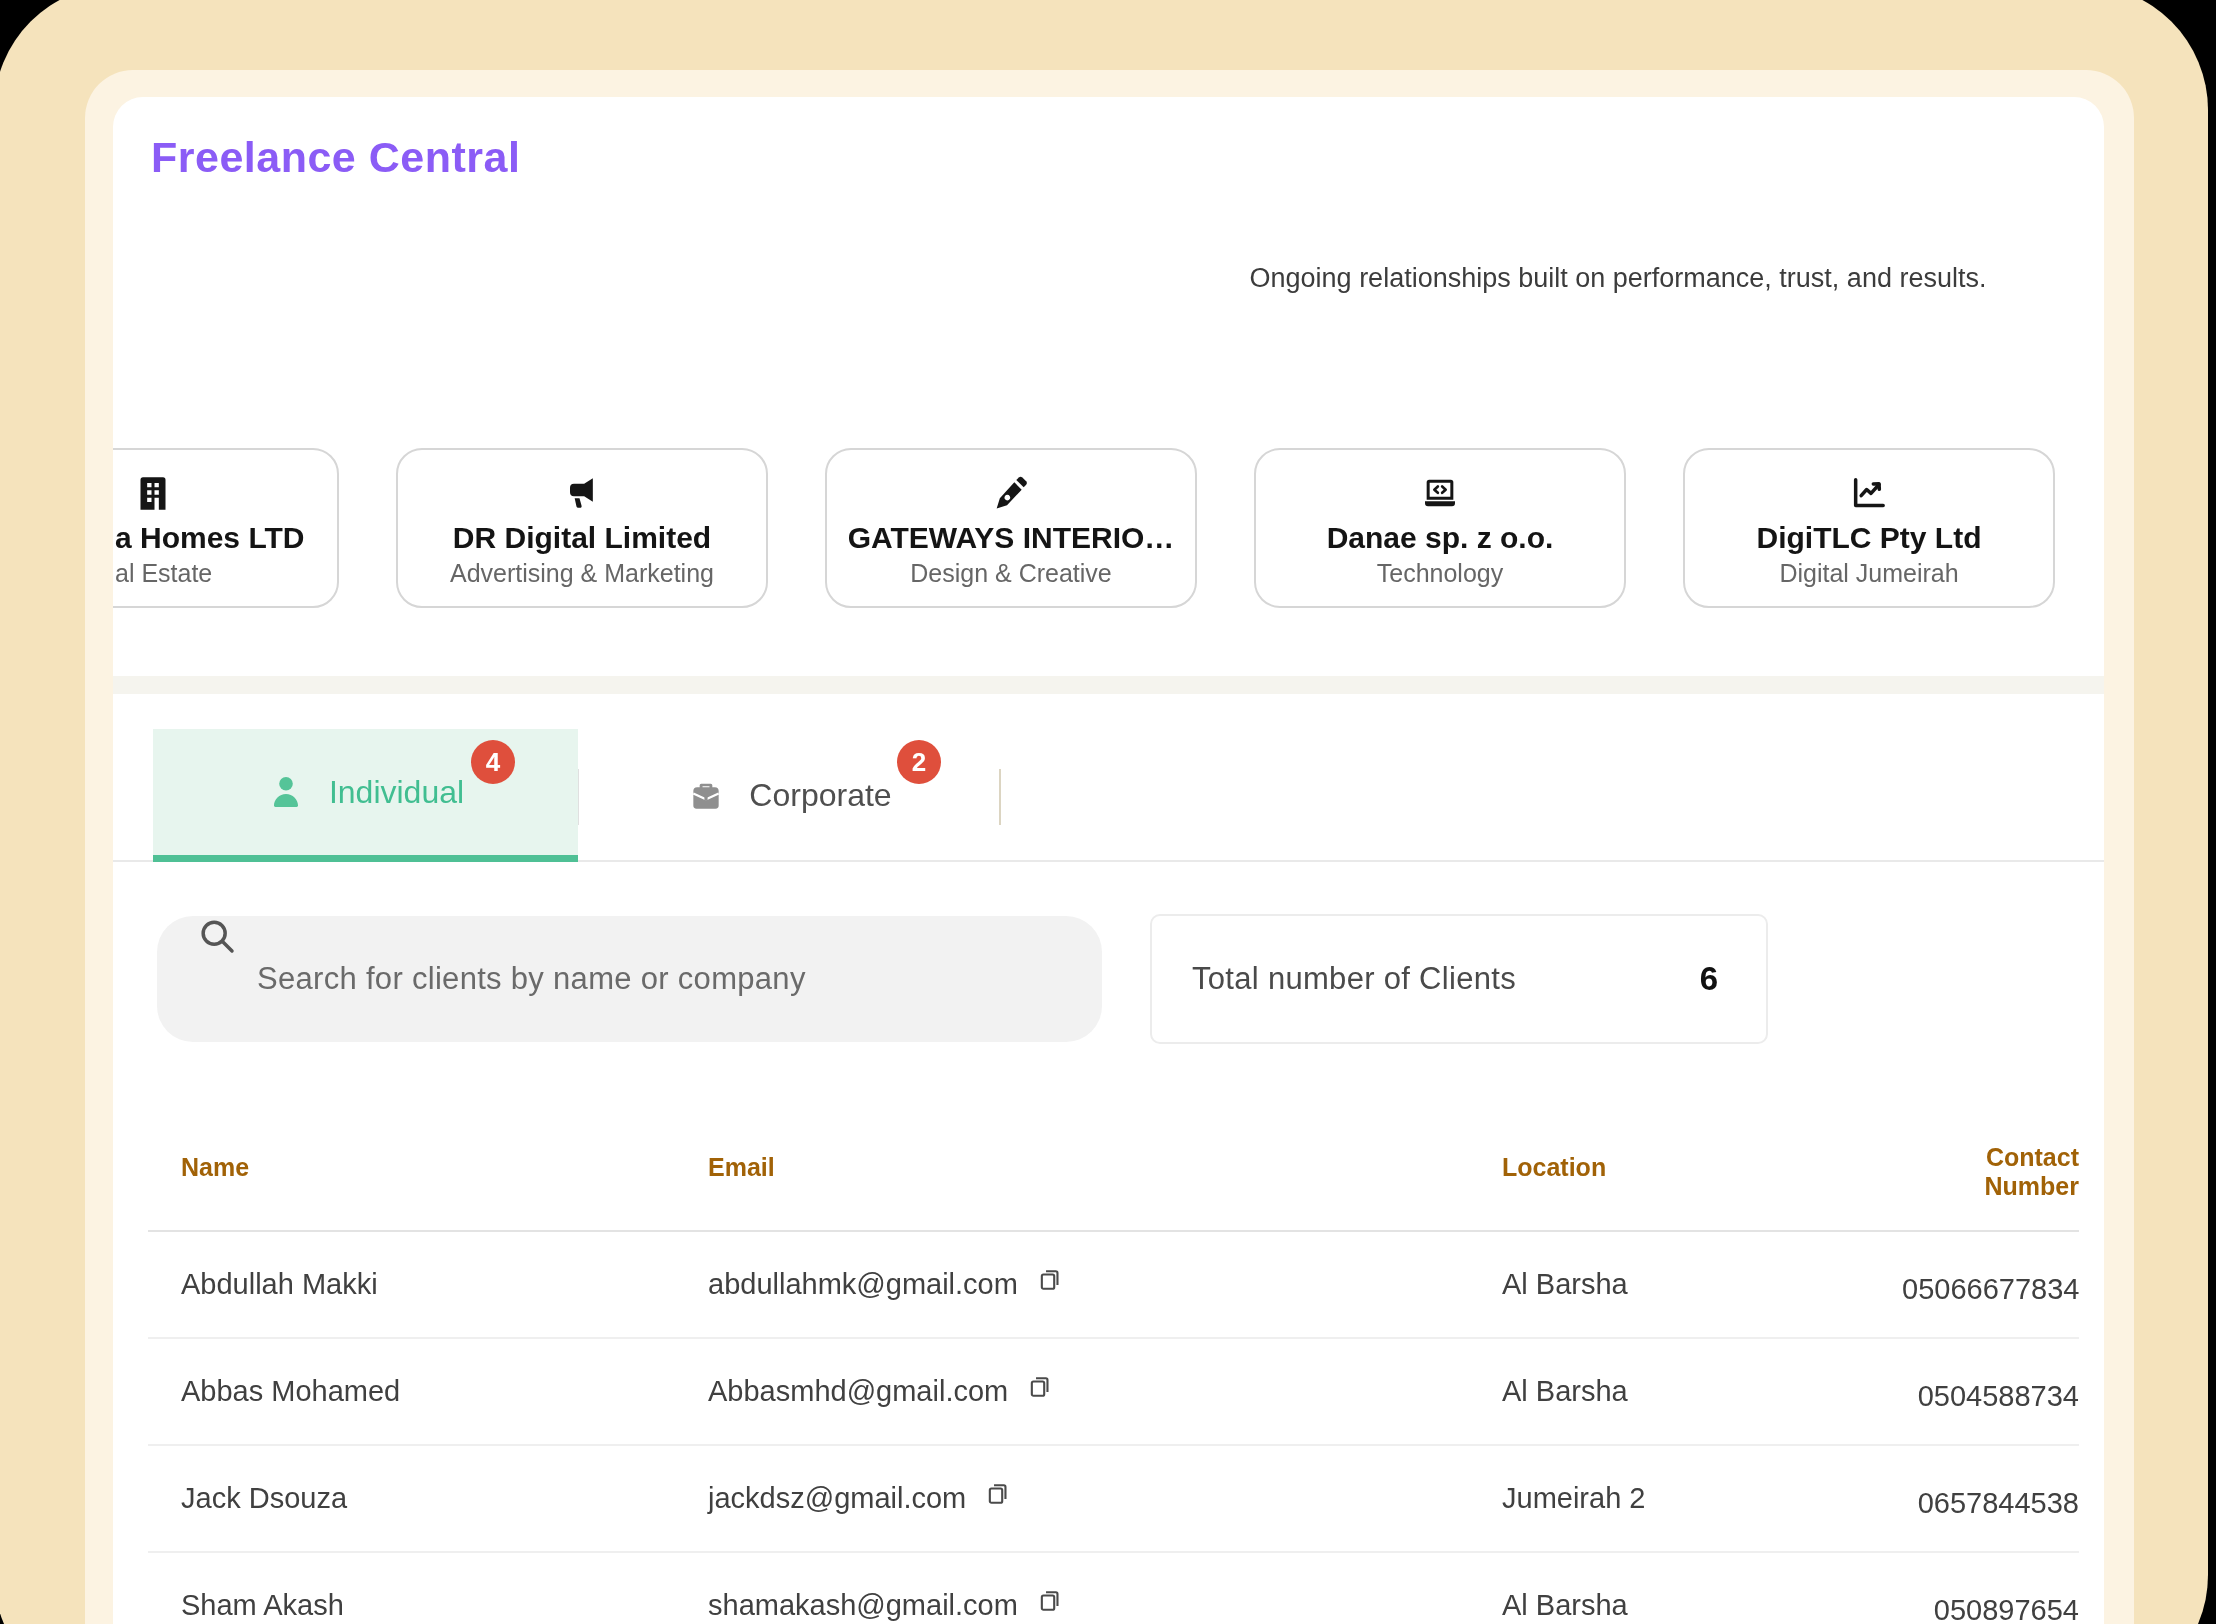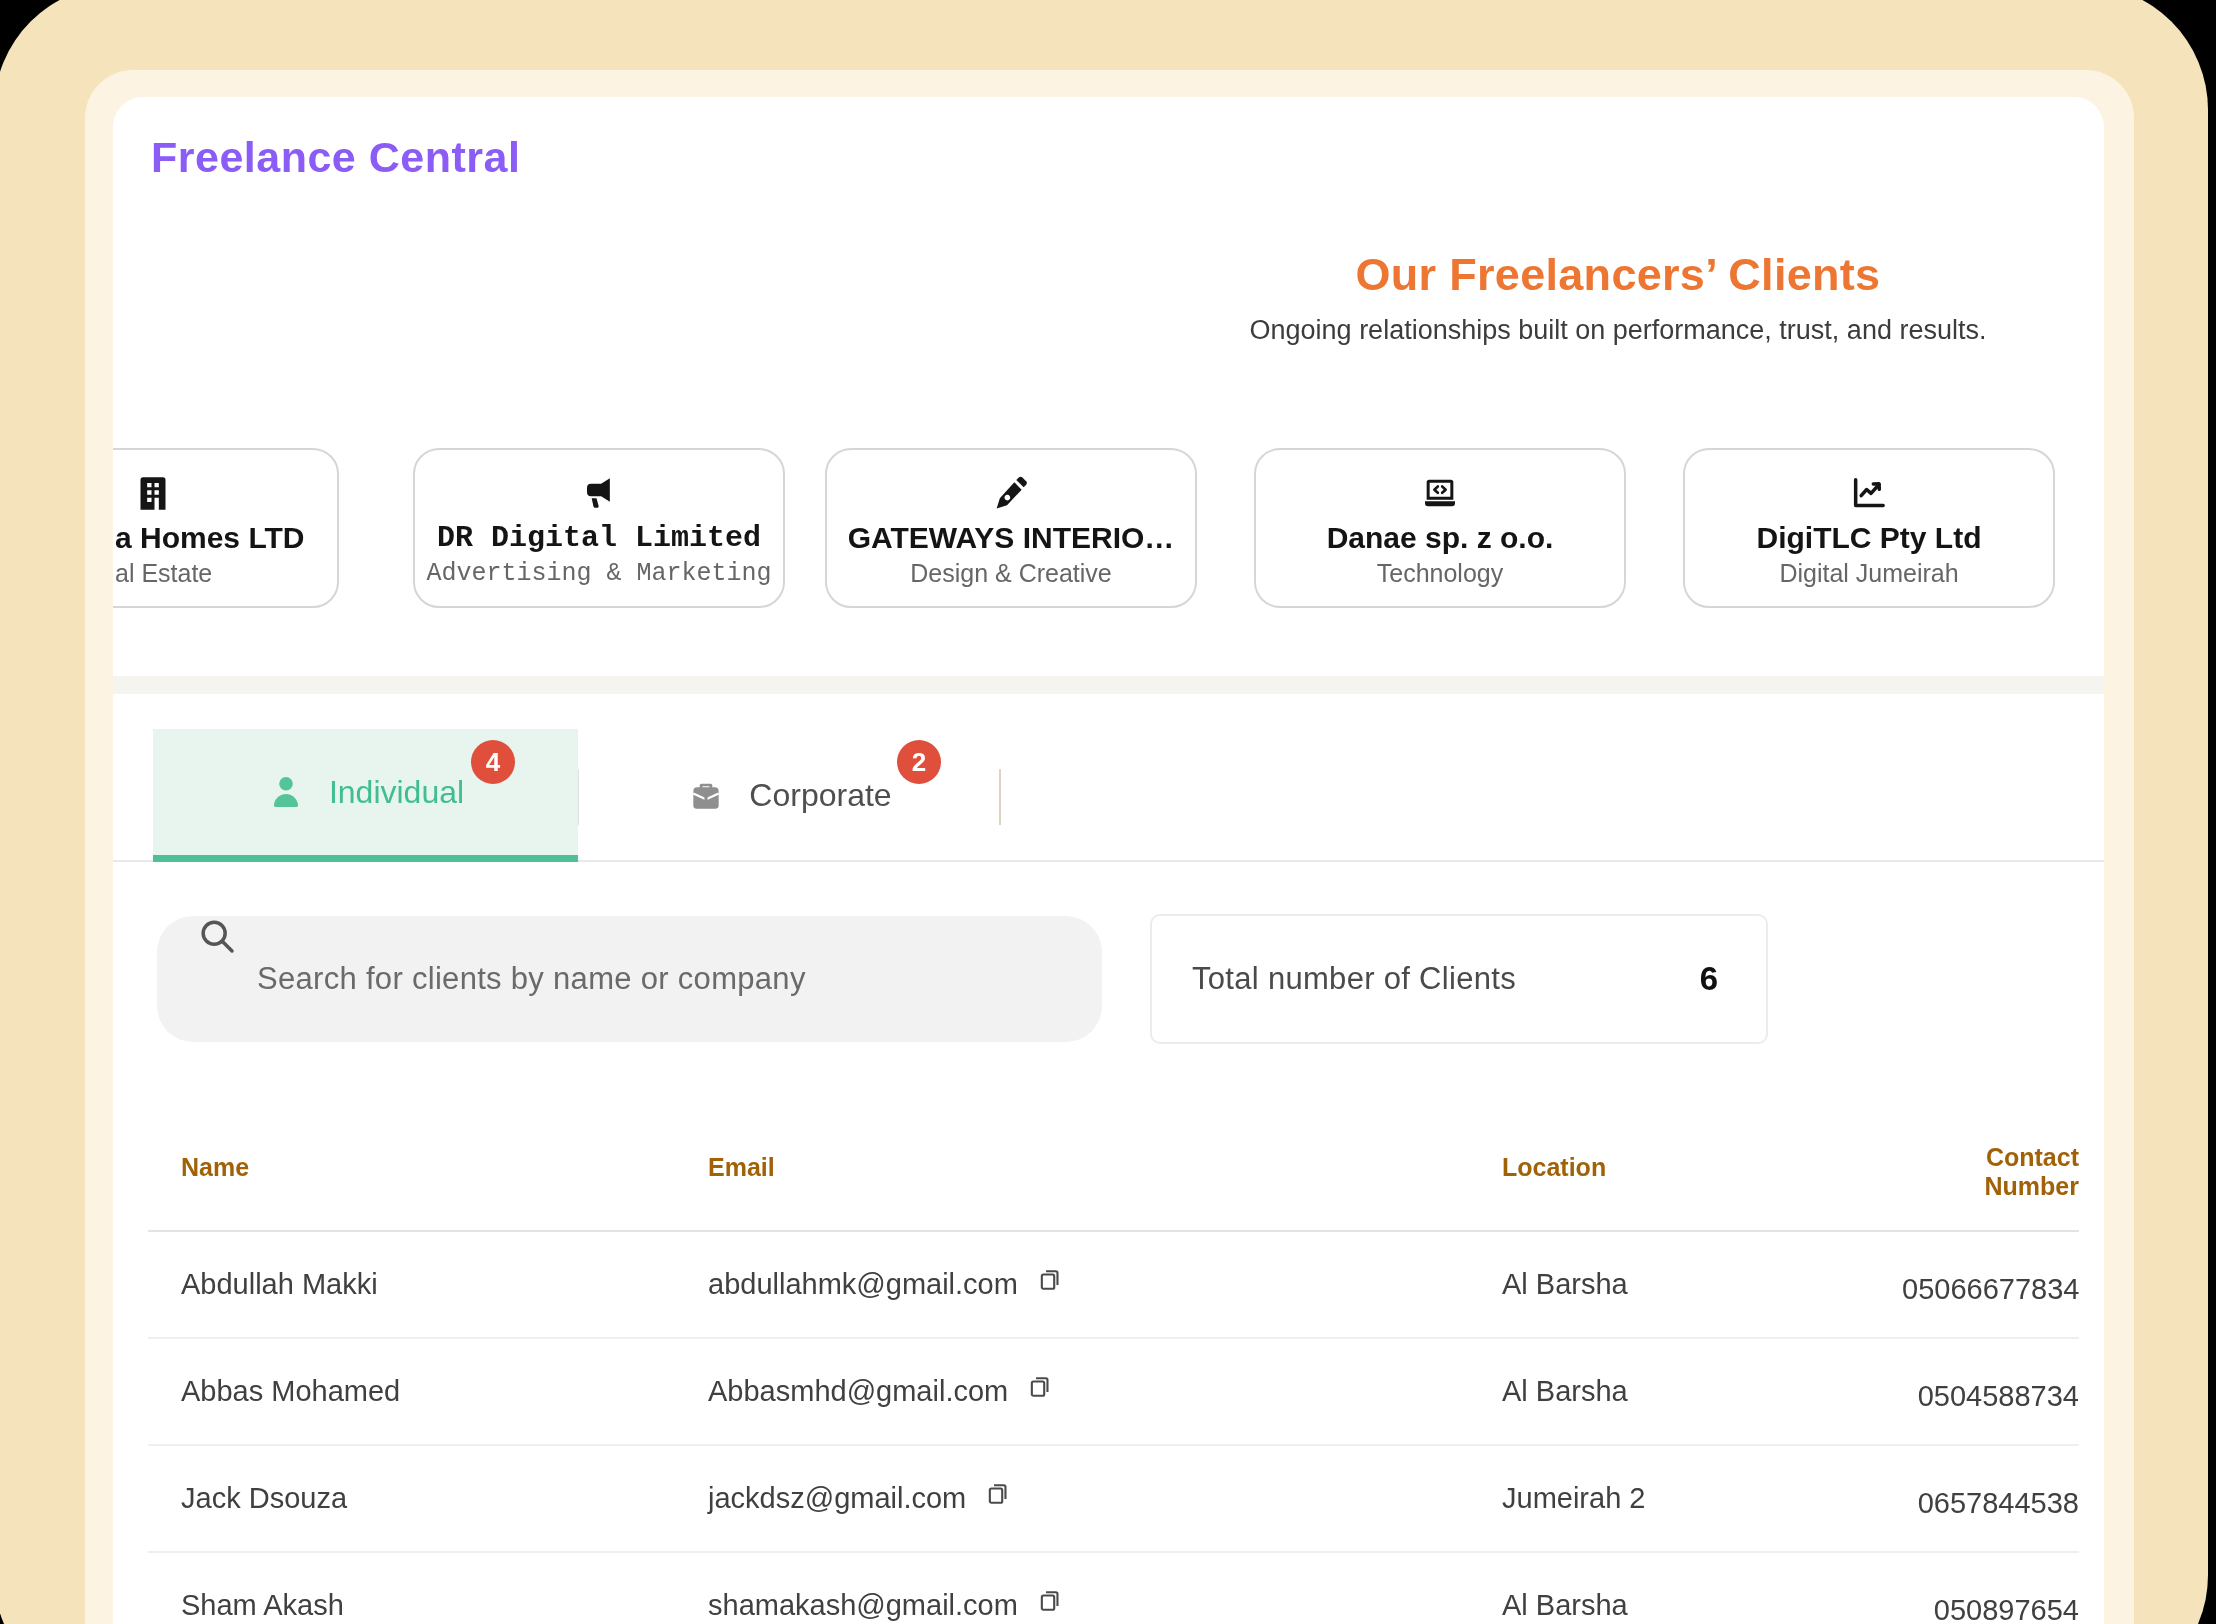--- a/index.html
+++ b/index.html
@@ -52,21 +52,21 @@
     display:flex;flex-direction:column;align-items:center;justify-content:center;
     padding-top:4px;
   }
   .client-card .cc-icon{width:40px;height:40px;flex:0 0 auto;}
   .client-card .cc-icon svg{width:40px;height:40px;display:block;}
   .client-card .cc-name{margin-top:8px;font-size:30px;font-weight:700;color:#141414;white-space:nowrap;}
   .client-card .cc-cat{margin-top:4px;font-size:25px;color:#666;white-space:nowrap;}
   .client-card.clipped{align-items:flex-start;}
   .client-card.clipped .cc-icon{align-self:center;}
   .client-card.clipped .cc-name,.client-card.clipped .cc-cat{padding-left:146px;}
-  .cc1{left:-146px;} .cc2{left:300px;font-family:Liberation Mono, monospace;} .cc3{left:712px;} .cc4{left:1141px;} .cc5{left:1570px;}
+  .cc1{left:-146px;} .cc2{left:283px;} .cc3{left:712px;} .cc4{left:1141px;} .cc5{left:1570px;}
 
   .section-band{
     position:absolute;left:0;right:0;top:579px;height:18px;background:#F5F4EE;
   }
   .tabs{
     position:absolute;left:0;right:0;top:632px;height:133px;padding-left:26px;
   }
   .tabs::after{
     content:"";position:absolute;left:0;right:0;bottom:0;height:2px;background:#E9E9E9;
   }
@@ -131,21 +131,20 @@
 <body>
 
 <div class="frame-beige"></div>
 <div class="frame-cream"></div>
 
 <div class="card">
 
   <div class="app-title">Freelance Central</div>
 
   <div class="hero">
-    <h1>Our Freelancers’ Clients</h1>
     <p>Ongoing relationships built on performance, trust, and results.</p>
   </div>
 
   <div class="client-card cc1 clipped">
     <span class="cc-icon">
       <svg viewBox="0 0 24 24" fill="#151515" fill-rule="evenodd">
         <path d="M6 2.5h12A1.5 1.5 0 0 1 19.5 4v18h-15V4A1.5 1.5 0 0 1 6 2.5z
                  M8.5 6h2.6v2.6H8.5z M12.9 6h2.6v2.6h-2.6z
                  M8.5 10.4h2.6V13H8.5z M12.9 10.4h2.6V13h-2.6z
                  M8.5 14.8h2.6v2.6H8.5z M12.9 14.8h2.6V22h-2.6z"></path>

